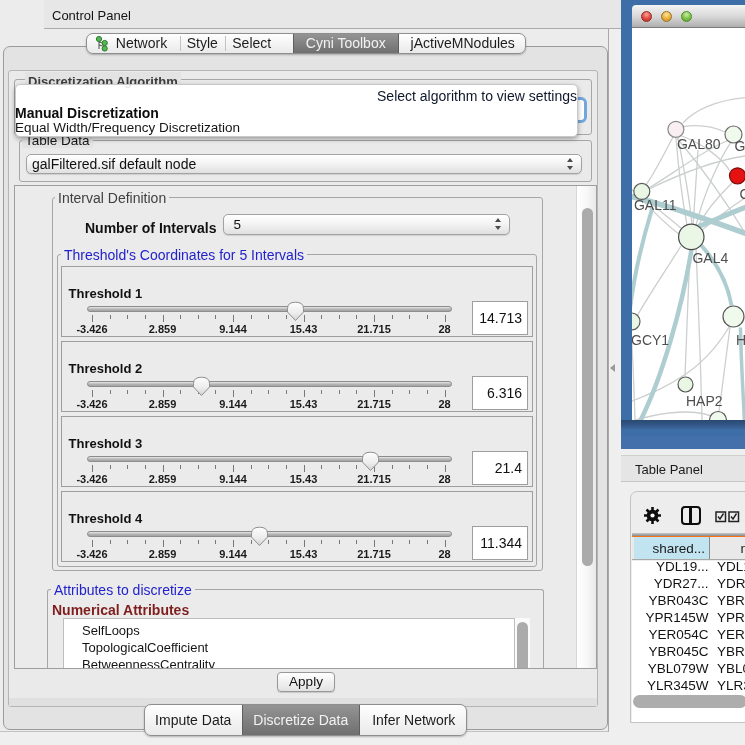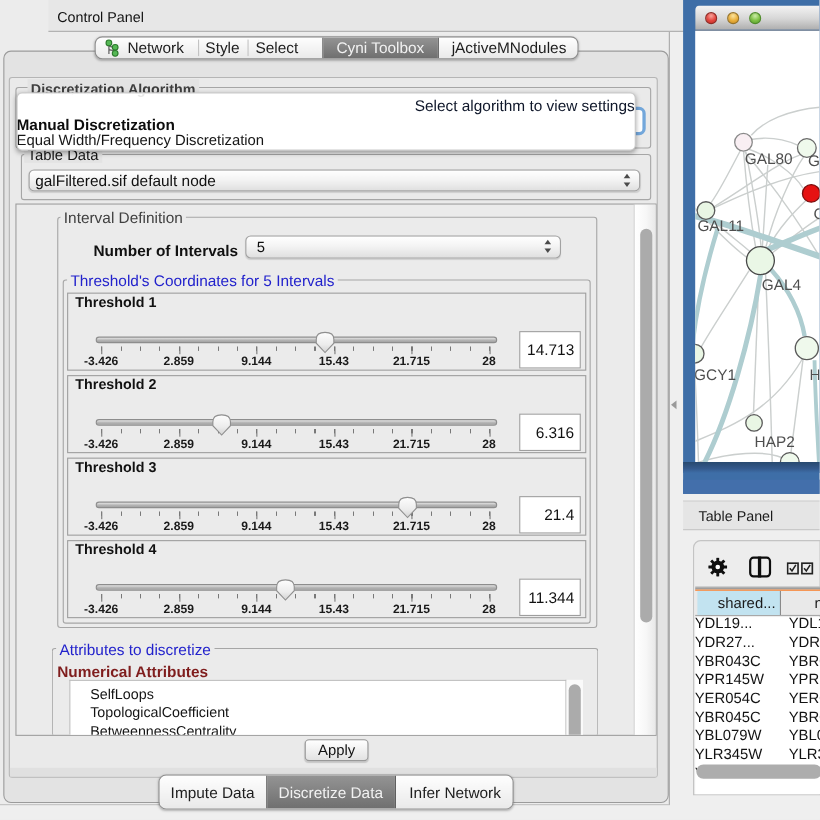--- a/index.html
+++ b/index.html
@@ -18,33 +18,33 @@
   .grouplabel{position:absolute;background:#eaeaea;padding:0 3px;font-size:14px;line-height:14px;}
   .pill{position:absolute;border:1px solid #8e8e8e;border-radius:7px;
     background:linear-gradient(#fefefe,#f2f2f2 60%,#e9e9e9);
     box-shadow:0 1px 2px rgba(0,0,0,0.25);overflow:hidden;}
   .pillseg{position:absolute;top:0;bottom:0;font-size:14px;color:#1d1d1d;
     display:flex;align-items:center;justify-content:center;}
   .pillseg.dark{background:linear-gradient(#949494,#6f6f6f);color:#f2f2f2;
     border-left:1px solid #5f5f5f;border-right:1px solid #5f5f5f;}
   .pillsep{position:absolute;top:2px;bottom:2px;width:1px;background:#c3c3c3;}
   .titem{position:absolute;left:60.5px;width:472px;height:71px;border:1px solid #9e9e9e;background:#ebebeb;}
-  .titem .tlabel{position:absolute;left:7px;top:0;font-size:13px;font-weight:bold;color:#111;}
+  .titem .tlabel{position:absolute;left:7px;top:19px;font-size:13px;font-weight:bold;color:#111;}
   .titem .track{position:absolute;left:25.5px;top:38.5px;width:365px;height:6px;border:1px solid #8d8d8d;
     border-radius:3px;background:linear-gradient(#e6e6e6,#b5b5b5 55%,#a3a3a3);}
   .titem .minors{position:absolute;left:30px;top:47.5px;width:354px;height:4px;
     background:repeating-linear-gradient(90deg,#787878 0px,#787878 1px,transparent 1px,transparent 17.625px);}
   .titem .major{position:absolute;top:47.5px;width:1px;height:7px;background:#787878;}
   .titem .tick-label{position:absolute;top:56px;font-size:11px;font-weight:bold;color:#1a1a1a;transform:translateX(-50%);}
   .titem .vbox{position:absolute;left:410px;top:33.5px;width:56.5px;height:34px;border:1px solid #9e9e9e;
     background:#fff;font-size:14px;line-height:32px;text-align:right;padding-right:5px;color:#111;}
   .thumb{position:absolute;top:34px;width:19px;height:21px;}
   .listitem{font-size:13px;color:#141414;height:17px;line-height:17px;padding-left:18px;white-space:nowrap;}
   .trow{position:absolute;width:100%;height:17.1px;font-size:13.5px;color:#131313;}
-  .trow .c1{position:absolute;left:0px;width:77px;text-align:left;}
+  .trow .c1{position:absolute;left:0px;width:77px;text-align:right;}
   .trow .c2{position:absolute;left:85.5px;}
 </style>
 </head>
 <body>
 
 <div class="abs" id="cpwin" style="left:0;top:0;width:608.5px;height:731.5px;background:#ececec;border-right:1px solid #a9a9a9;border-bottom:1px solid #c2c2c2;">
 
   <div class="abs" style="left:0;top:0;width:608.5px;height:29px;background:#e7e7e7;border-bottom:1px solid #acacac;margin-left:44px;">
     <div class="abs" style="left:8px;top:8px;font-size:13px;color:#121212;">Control Panel</div>
     <div class="abs" style="left:578px;top:10.5px;width:9px;height:9px;border:1.6px solid #2b2b2b;border-radius:2.5px;background:#f5f5f5;"></div>

